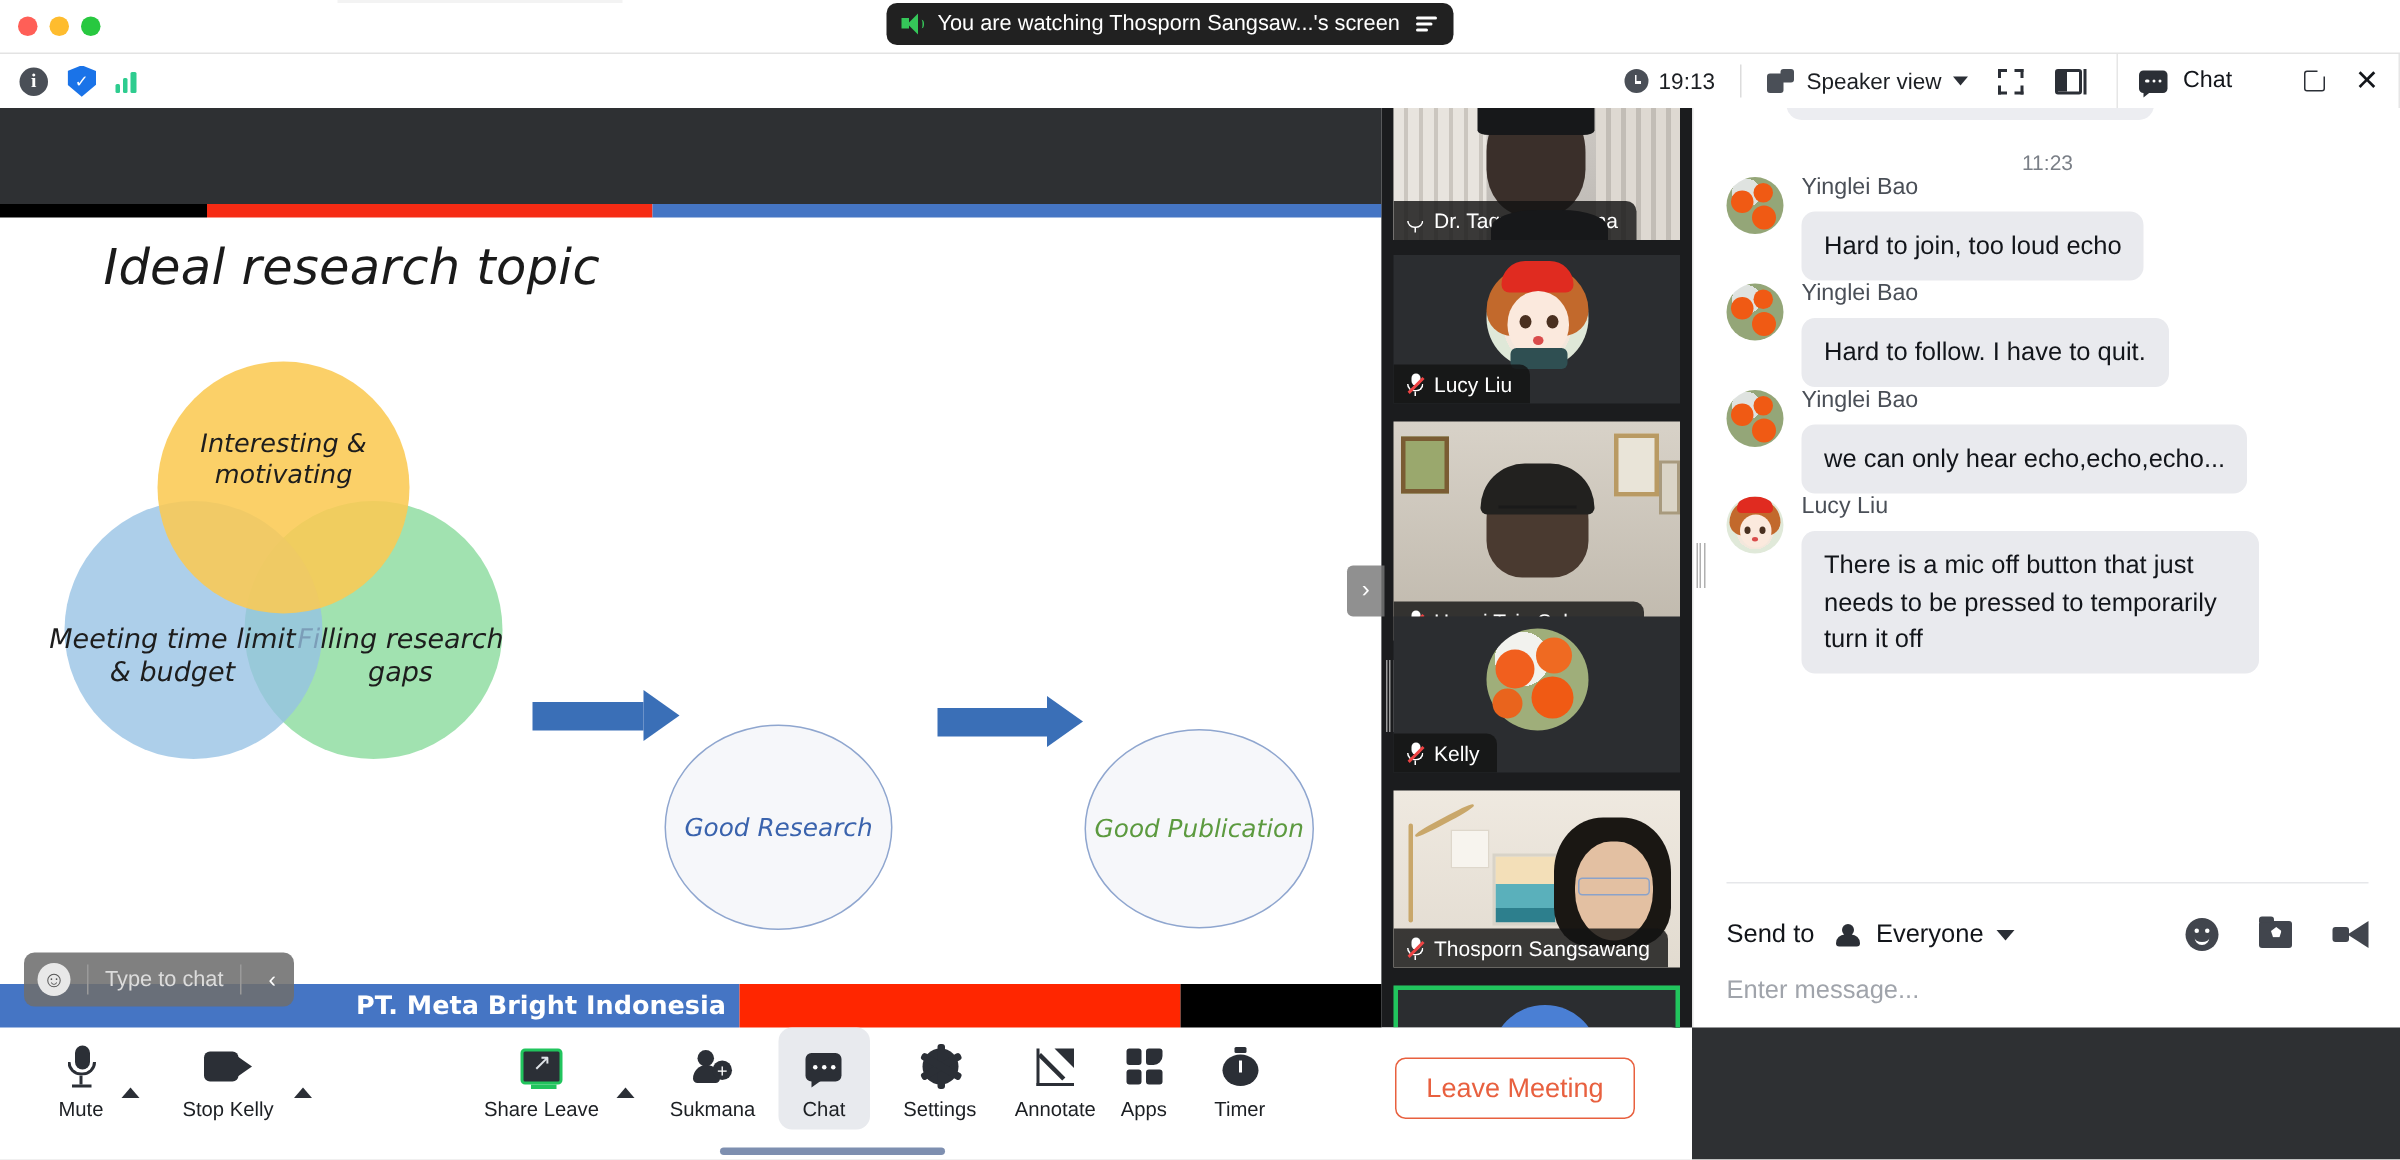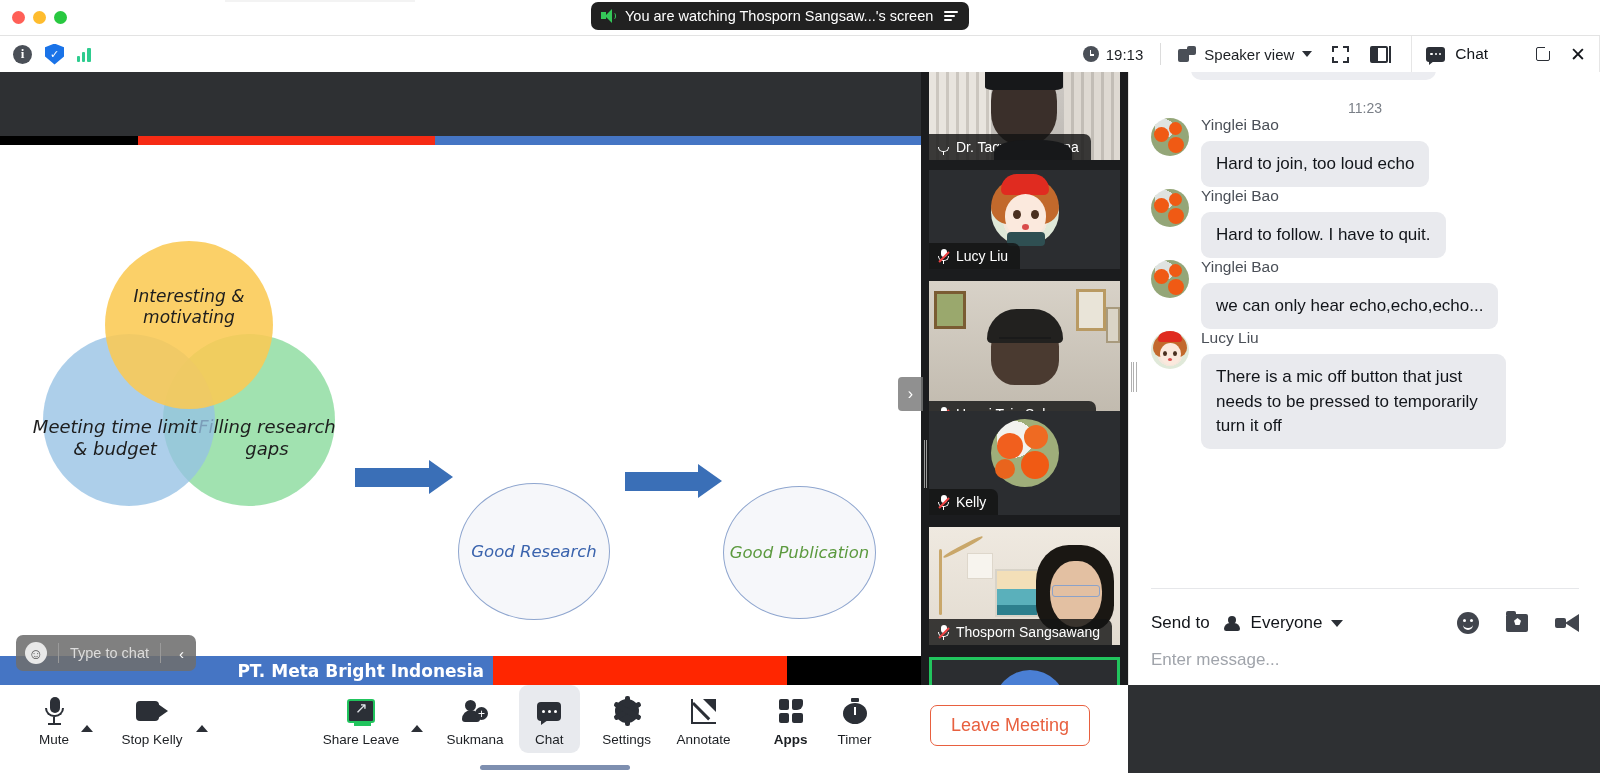--- a/index.html
+++ b/index.html
@@ -118,21 +118,21 @@
   .c-left span{ transform:translate(-14px,18px); }
   .c-right span{ transform:translate(18px,18px); }
 
   .arrow { position:absolute; height:34px; }
   .arrow .shaft{position:absolute;left:0;top:8px;height:19px;background:#3a6fb7;}
   .arrow .head{position:absolute;top:0;width:0;height:0;
      border-top:17px solid transparent;border-bottom:17px solid transparent;border-left:24px solid #3a6fb7;}
   .bigcircle { position:absolute; border-radius:50%; background:#f6f7fa; border:1.3px solid #8fa6cf;
      display:flex;align-items:center;justify-content:center;text-align:center;
      font-style:italic; font-size:16.5px; line-height:1.28; font-family:"DejaVu Sans",sans-serif; }
-  .bc-research{ left:458px; top:347px; width:152px; height:137px; color:#3a63ad; }
+  .bc-research{ left:443px; top:347px; width:152px; height:137px; color:#3a63ad; }
   .bc-publish { left:723px; top:350px; width:153px; height:133px; color:#5c9a3f; }
 
   .footer-banner{ position:absolute; left:0; bottom:0; width:921px; height:30px; display:flex; }
   .fb-blue{ width:493px; background:#4575c4; color:#fff; font-weight:bold; font-size:17px;
      display:flex;align-items:center;justify-content:flex-end;padding-right:9px;
      font-family:"DejaVu Sans",sans-serif; }
   .fb-red{ width:294px; background:#ff2600; }
   .fb-black{ flex:1; background:#000; }
 
   .float-chat { position:absolute; left:16px; top:563px; width:180px; height:36px;
@@ -442,20 +442,21 @@
 
   <div class="share-area">
 
     <div class="slide">
       <div class="slide-topbars">
         <div style="width:138px;background:#000;"></div>
         <div style="width:297px;background:#f62b14;"></div>
         <div style="flex:1;background:#4575c4;"></div>
       </div>
 
+      <div class="slide-title">Ideal research topic</div>
 
       <div class="venn">
         <div class="circ c-top">
           <span>Interesting &amp; motivating</span>
         </div>
         <div class="circ c-right">
           <span>Filling research gaps</span>
         </div>
         <div class="circ c-left">
           <span>Meeting time limit &amp; budget</span>
@@ -755,21 +756,21 @@
       <span class="ico">
         <span class="ic-annot">
             <span class="box"></span>
             <span class="diag"></span>
             <span class="pen"></span>
           </span>
       </span>
       <span class="lab">Annotate</span>
     </div>
 
-    <div class="ctrl" style="margin-left:28px;width:50px;font-weight:bold;">
+    <div class="ctrl" style="margin-left:0;width:50px;">
       <span class="ico">
         <span class="ic-apps">
             <i></i>
             <i></i>
             <i></i>
             <i></i>
           </span>
       </span>
       <span class="lab">Apps</span>
     </div>

